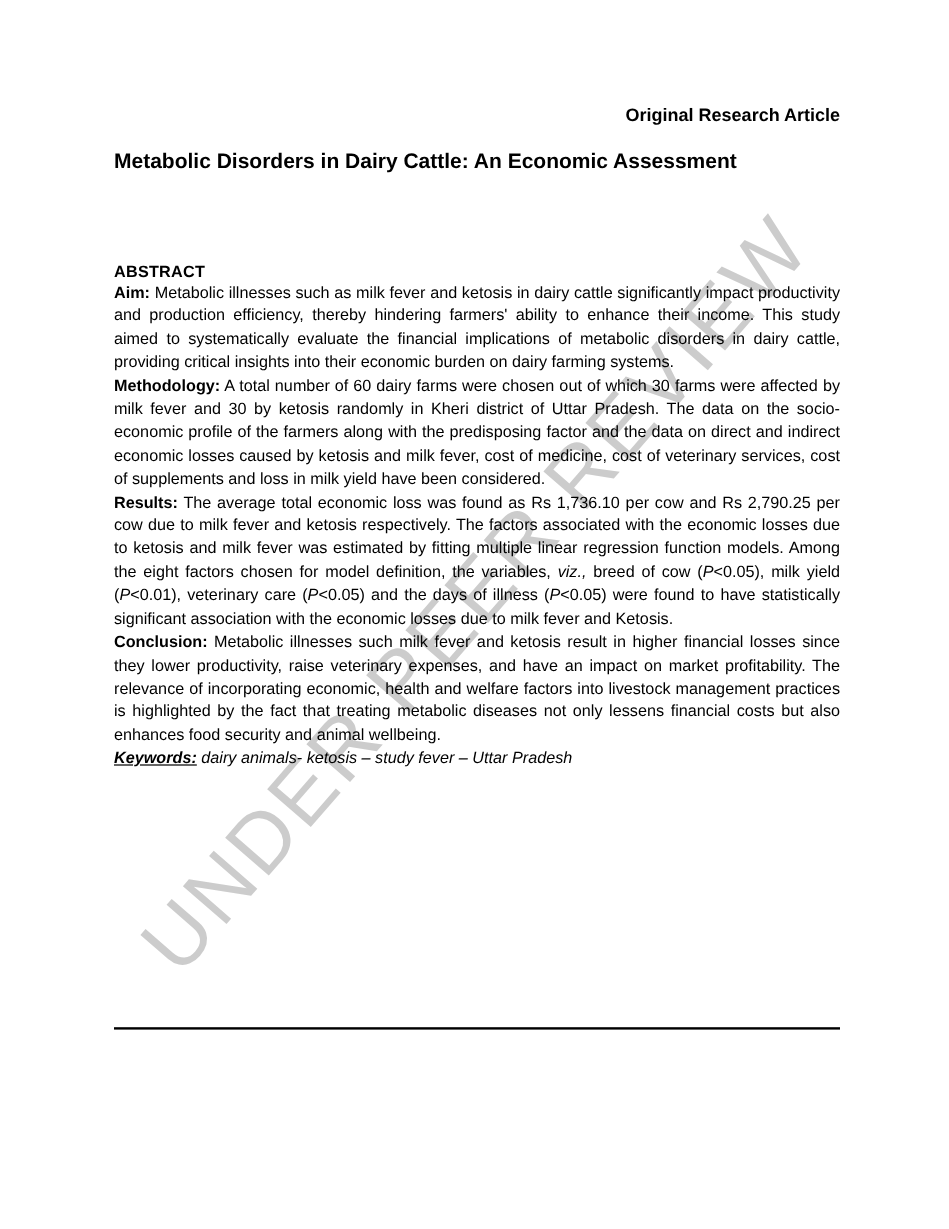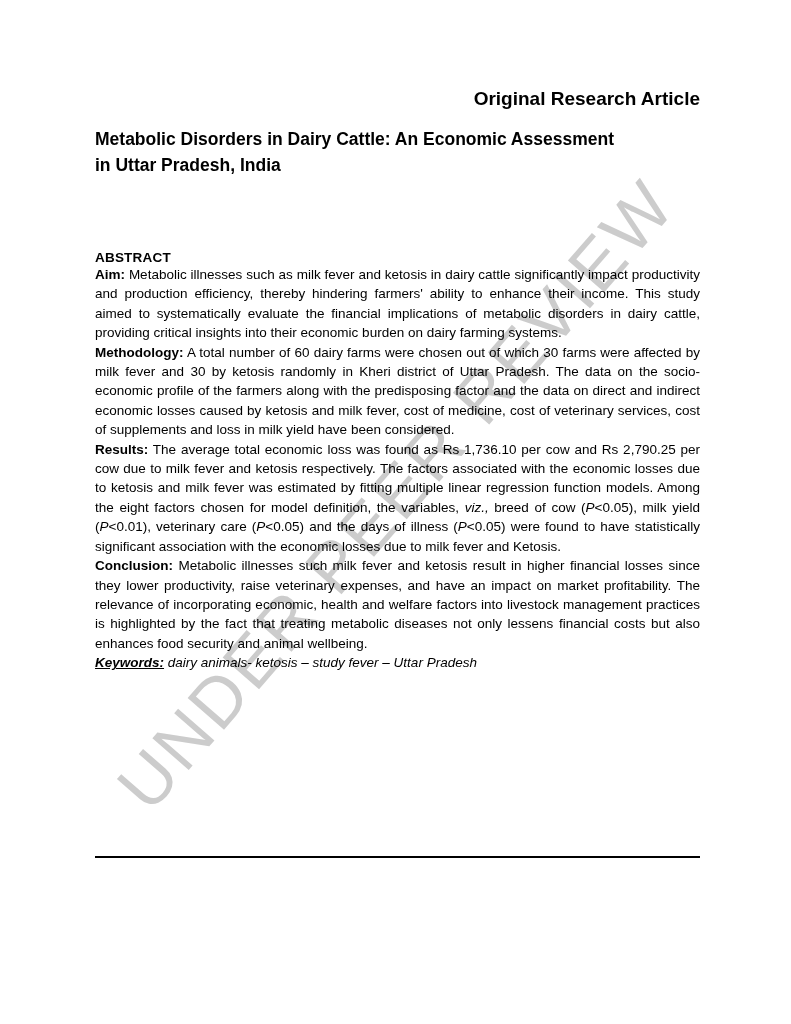--- a/index.html
+++ b/index.html
@@ -31,21 +31,21 @@
   }
   .content {
     position: absolute;
     left: 95px;
     right: 91px;
     top: 0;
     z-index: 1;
   }
   .article-type {
     margin: 88px 0 0 0;
-    font-size: 19px;
+    font-size: 15px;
     font-weight: bold;
     text-align: right;
   }
   .article-title {
     margin: 16px 0 0 0;
     font-size: 17.5px;
     font-weight: bold;
     line-height: 26px;
   }
   .abstract-heading {
@@ -82,21 +82,21 @@
 <body>
 
 <div class="page">
 
   <div class="watermark">UNDER PEER REVIEW</div>
 
   <div class="content">
 
     <h2 class="article-type">Original Research Article</h2>
 
-    <h1 class="article-title"><span>Metabolic Disorders in Dairy Cattle: An Economic Assessment</span><br><span>in Uttar Pradesh, India</span></h1>
+    <h1 class="article-title"><span>Metabolic Disorders in Dairy Cattle: An Economic Assessment</span><br></h1>
 
     <h3 class="abstract-heading">ABSTRACT</h3>
 
     <div class="abstract-body" id="abstract-body">
         <p><strong>Aim:</strong><span> Metabolic illnesses such as milk fever and ketosis in dairy cattle significantly impact productivity and production efficiency, thereby hindering farmers' ability to enhance their income. This study aimed to systematically evaluate the financial implications of metabolic disorders in dairy cattle, providing critical insights into their economic burden on dairy farming systems.</span></p>
         <p><strong>Methodology:</strong><span> A total number of 60 dairy farms were chosen out of which 30 farms were affected by milk fever and 30 by ketosis randomly in Kheri district of Uttar Pradesh. The data on the socio-economic profile of the farmers along with the predisposing factor and the data on direct and indirect economic losses caused by ketosis and milk fever, cost of medicine, cost of veterinary services, cost of supplements and loss in milk yield have been considered.</span></p>
         <p><strong>Results:</strong><span> The average total economic loss was found as Rs 1,736.10 per cow and Rs 2,790.25 per cow due to milk fever and ketosis respectively. The factors associated with the economic losses due to ketosis and milk fever was estimated by fitting multiple linear regression function models. Among the eight factors chosen for model definition, the variables, </span><em>viz.,</em><span> breed of cow (</span><em>P</em><span>&lt;0.05), milk yield (</span><em>P</em><span>&lt;0.01), veterinary care (</span><em>P</em><span>&lt;0.05) and the days of illness (</span><em>P</em><span>&lt;0.05) were found to have statistically significant association with the economic losses due to milk fever and Ketosis.</span></p>
         <p><strong>Conclusion:</strong><span> Metabolic illnesses such milk fever and ketosis result in higher financial losses since they lower productivity, raise veterinary expenses, and have an impact on market profitability. The relevance of incorporating economic, health and welfare factors into livestock management practices is highlighted by the fact that treating metabolic diseases not only lessens financial costs but also enhances food security and animal wellbeing.</span></p>
         <p class="label-italic"><strong>Keywords:</strong><em>  dairy animals- ketosis – study fever – Uttar Pradesh</em></p>
       </div>

